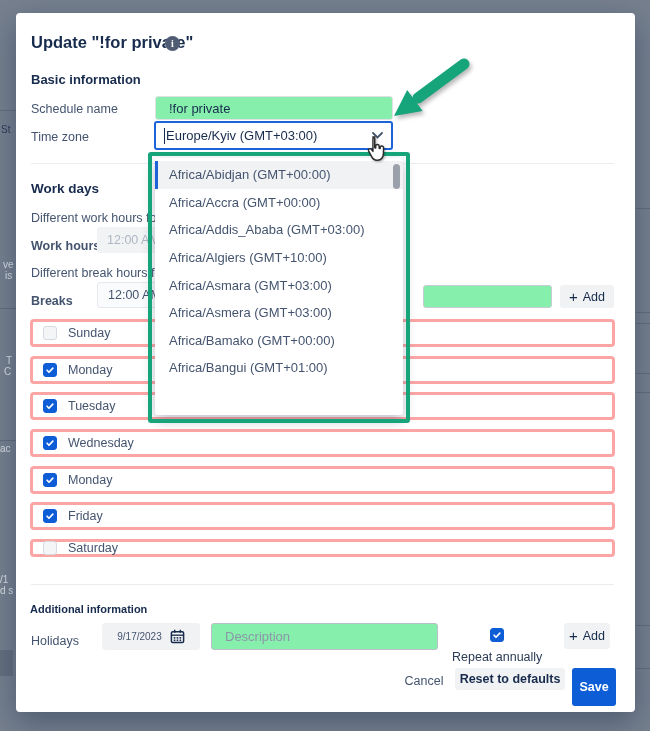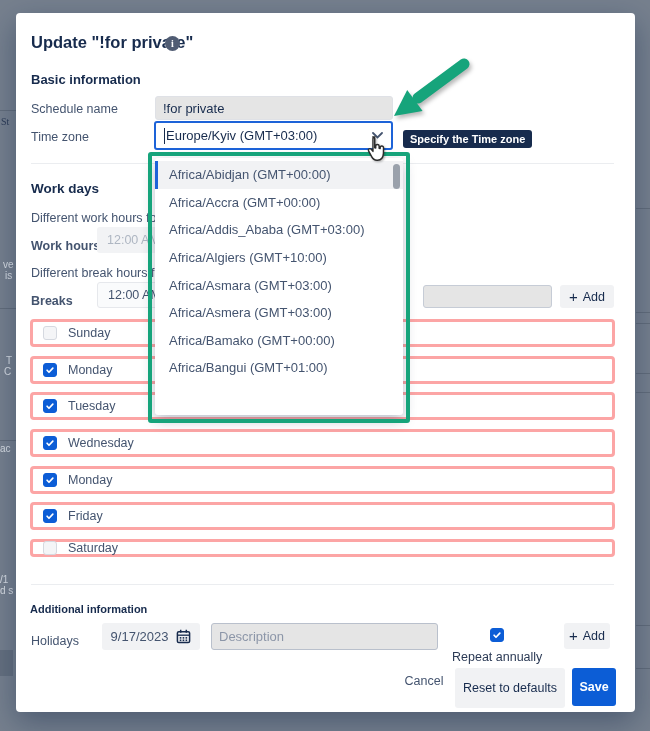--- a/index.html
+++ b/index.html
@@ -16,22 +16,22 @@
   .abs{position:absolute;}
   .title{left:15px;top:20px;font-size:16.5px;font-weight:bold;color:#172b4d;}
   .info-icon{left:149px;top:23px;width:15px;height:15px;border-radius:50%;background:#505c73;
     color:#fff;font-size:10px;font-weight:bold;display:flex;align-items:center;justify-content:center;
     font-family:"Liberation Serif",serif;}
   .section-h{font-size:13px;font-weight:bold;color:#172b4d;}
   .lbl{font-size:12.5px;color:#44546f;}
   .sub{font-size:12.5px;color:#44546f;white-space:nowrap;}
   .divider{height:1px;background:#ebedf0;}
 
-  .text-input{box-sizing:border-box;border:1px solid #dfe1e6;border-radius:3px;background:#e5e5e5;
-    font-family:"Liberation Sans",sans-serif;font-size:13px;color:#172b4d;padding:0 7px;outline:none;}
+  .text-input{box-sizing:border-box;border:1px solid #dfe1e6;border-radius:3px;background:#86efac;
+    font-family:"Liberation Sans",sans-serif;font-size:13px;color:#172b4d;padding:0 13px;outline:none;}
   .text-input::placeholder{color:#8c96a8;}
   .tz-field{box-sizing:border-box;border:2px solid #1d63d8;border-radius:3px;background:#fff;
     display:flex;align-items:center;padding:0 8px;font-size:13px;color:#172b4d;}
   .caret{display:inline-block;width:1px;height:16px;background:#172b4d;margin-right:1px;}
   .tz-chevron{margin-left:auto;display:flex;align-items:center;}
 
   .time-field{box-sizing:border-box;border-radius:3px;display:flex;align-items:center;
     padding:0 10px;font-size:12.5px;}
   .time-field.disabled{background:#f2f3f5;color:#aeb6c2;}
   .time-field.normal{background:#fafbfc;border:1px solid #e6e8ec;color:#44546f;}
@@ -41,21 +41,21 @@
   .add-btn .plus{font-size:15px;line-height:1;color:#172b4d;font-weight:400;margin-top:-1px;}
 
   .day-row{box-sizing:border-box;border:3px solid #fca5a5;border-radius:4px;background:#fff;
     display:flex;align-items:center;padding-left:10px;}
   .cb{width:14px;height:14px;border-radius:3px;box-sizing:border-box;background:#f4f5f7;
     border:1px solid #d5d9e0;display:flex;align-items:center;justify-content:center;flex:none;}
   .cb.checked{background:#0c5dd6;border-color:#0c5dd6;}
   .day-label{margin-left:11px;font-size:12.5px;color:#44546f;}
 
   .date-field{box-sizing:border-box;background:#f1f2f4;border-radius:3px;display:flex;align-items:center;
-    justify-content:center;gap:8px;font-size:13px;color:#44546f;}
+    justify-content:center;gap:8px;font-size:10px;color:#44546f;}
   .repeat-wrap{display:flex;align-items:center;gap:8px;flex-direction:column;}
   .repeat-label{font-size:12.5px;color:#2b3a55;}
 
   .btn-cancel{font-size:12.5px;color:#44546f;display:flex;align-items:center;justify-content:center;}
   .btn-reset{box-sizing:border-box;background:#f1f2f4;border-radius:3px;color:#172b4d;font-size:12.5px;
     display:flex;align-items:center;justify-content:center;}
   .btn-save{box-sizing:border-box;background:#0c5dd6;border-radius:3px;color:#fff;font-size:12.5px;
     font-weight:bold;display:flex;align-items:center;justify-content:center;}
 
   
@@ -72,21 +72,21 @@
     font-weight:bold;padding:3px 7px;border-radius:3px;white-space:nowrap;z-index:40;}
   .arrow-svg{position:absolute;left:380px;top:46px;z-index:45;filter:drop-shadow(2px 3px 2px rgba(0,0,0,.28));}
   .cursor-svg{position:absolute;left:362px;top:133px;z-index:50;filter:drop-shadow(1px 1px 1px rgba(0,0,0,.3));}
 </style>
 </head>
 <body>
 
 <div class="page">
 
   <div id="frag-holder">
-      <span class="frag dark" style="left: 1px; top: 116px; font-family: Liberation Serif, serif;">St</span>
+      <span class="frag dark" style="left: 1px; top: 124px;">St</span>
       <span class="frag" style="left: 3px; top: 259px;">ve</span>
       <span class="frag" style="left: 5px; top: 270px;">is</span>
       <span class="frag" style="left: 6px; top: 355px;">T</span>
       <span class="frag" style="left: 4px; top: 366px;">C</span>
       <span class="frag" style="left: 0px; top: 443px;">ac</span>
       <span class="frag" style="left: 0px; top: 574px;">/1</span>
       <span class="frag" style="left: 0px; top: 585px;">d s</span>
     </div>
   <div class="backdrop-line" style="left:636px;top:208px;width:14px;"></div>
   <div class="backdrop-line" style="left:636px;top:312px;width:14px;"></div>
@@ -226,41 +226,40 @@
           </svg>
         </span>
       <span class="repeat-label">Repeat annually</span>
     </div>
     <div class="abs add-btn" style="left:548px;top:610px;width:46px;height:26px;">
       <span class="plus">+</span>
       <span>Add</span>
     </div>
 
     <div class="abs btn-cancel" style="left:383px;top:655px;width:50px;height:26px;">Cancel</div>
-    <div class="abs btn-reset" style="left:439px;top:655px;width:110px;height:40px;">Reset to defaults</div>
+    <div class="abs btn-reset" style="left:439px;top:655px;width:110px;height:22px;font-weight:bold;">Reset to defaults</div>
     <div class="abs btn-save" style="left:556px;top:655px;width:44px;height:38px;">Save</div>
   </div>
 
   <div class="dropdown">
     <div id="dropdown-list">
         <div class="dd-item selected">Africa/Abidjan (GMT+00:00)</div>
         <div class="dd-item">Africa/Accra (GMT+00:00)</div>
         <div class="dd-item">Africa/Addis_Ababa (GMT+03:00)</div>
         <div class="dd-item">Africa/Algiers (GMT+10:00)</div>
         <div class="dd-item">Africa/Asmara (GMT+03:00)</div>
         <div class="dd-item">Africa/Asmera (GMT+03:00)</div>
         <div class="dd-item">Africa/Bamako (GMT+00:00)</div>
         <div class="dd-item">Africa/Bangui (GMT+01:00)</div>
       </div>
     <div class="dd-thumb"></div>
   </div>
 
   <div class="green-box"></div>
 
-  <div class="tooltip">Specify the Time zone</div>
 
   <svg class="arrow-svg" width="100" height="80" viewBox="0 0 100 80">
     <line x1="84" y1="18" x2="38" y2="52" stroke="#16a47b" stroke-width="11" stroke-linecap="round"></line>
     <polygon points="14,70 27.2,44.1 42.6,64.9" fill="#16a47b"></polygon>
   </svg>
 
   <svg class="cursor-svg" width="27" height="33" viewBox="0 0 24 30">
     <path d="M9.5 3.5c1 0 1.8.8 1.8 1.8v8.2l.9.1v-1.9c.1-1.7 3-1.6 3.1.1v2.1l.9.2.1-1.2c.4-1.6 2.9-1.3 3 .4l-.1 5.2c-.2 3.6-1.7 6-5.3 6.2-2.6.2-4.3-.9-5.4-3.2l-2.8-5.3c-.8-1.5 1.3-2.7 2.4-1.4l1.6 1.9V5.3c0-1 .8-1.8 1.8-1.8z" fill="#ffffff" stroke="#2b2b2b" stroke-width="1.3" stroke-linejoin="round"></path>
   </svg>
 </div>

